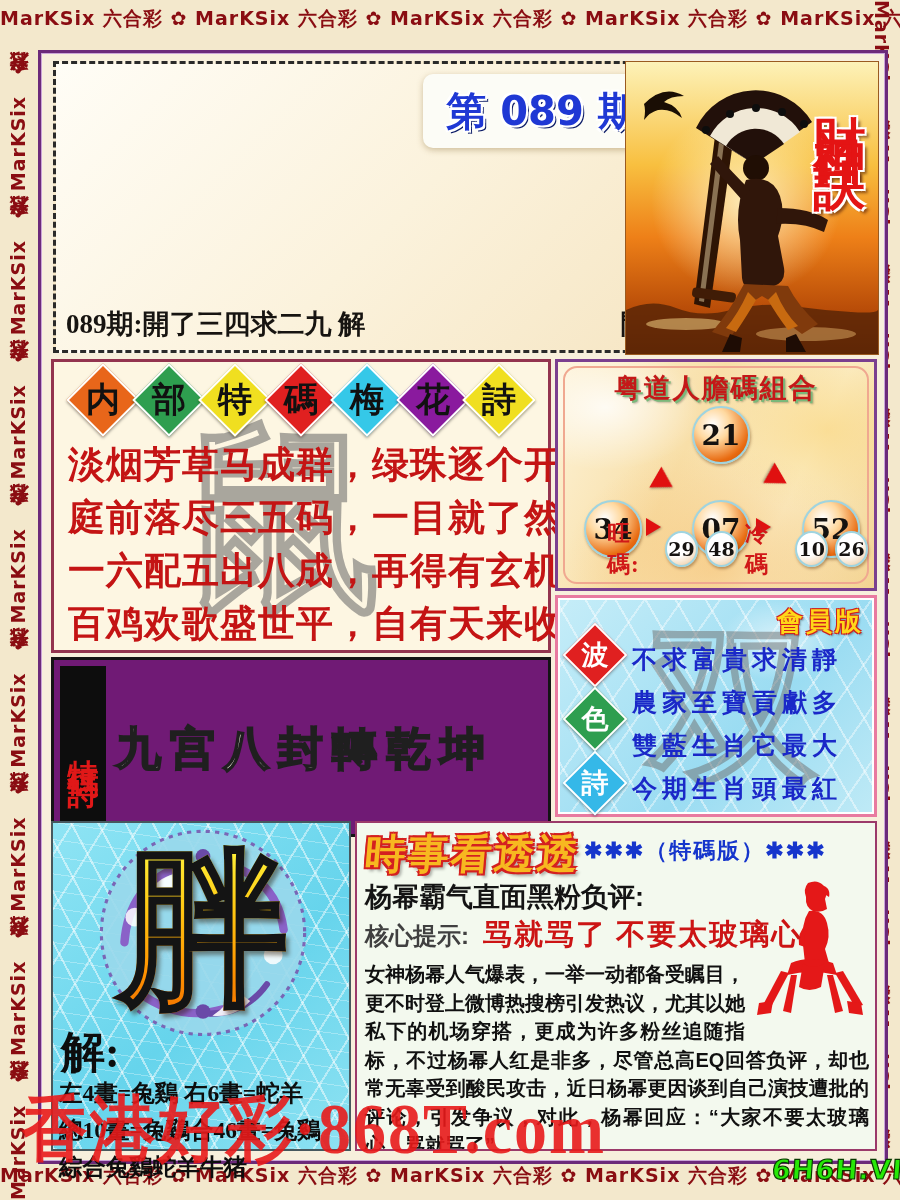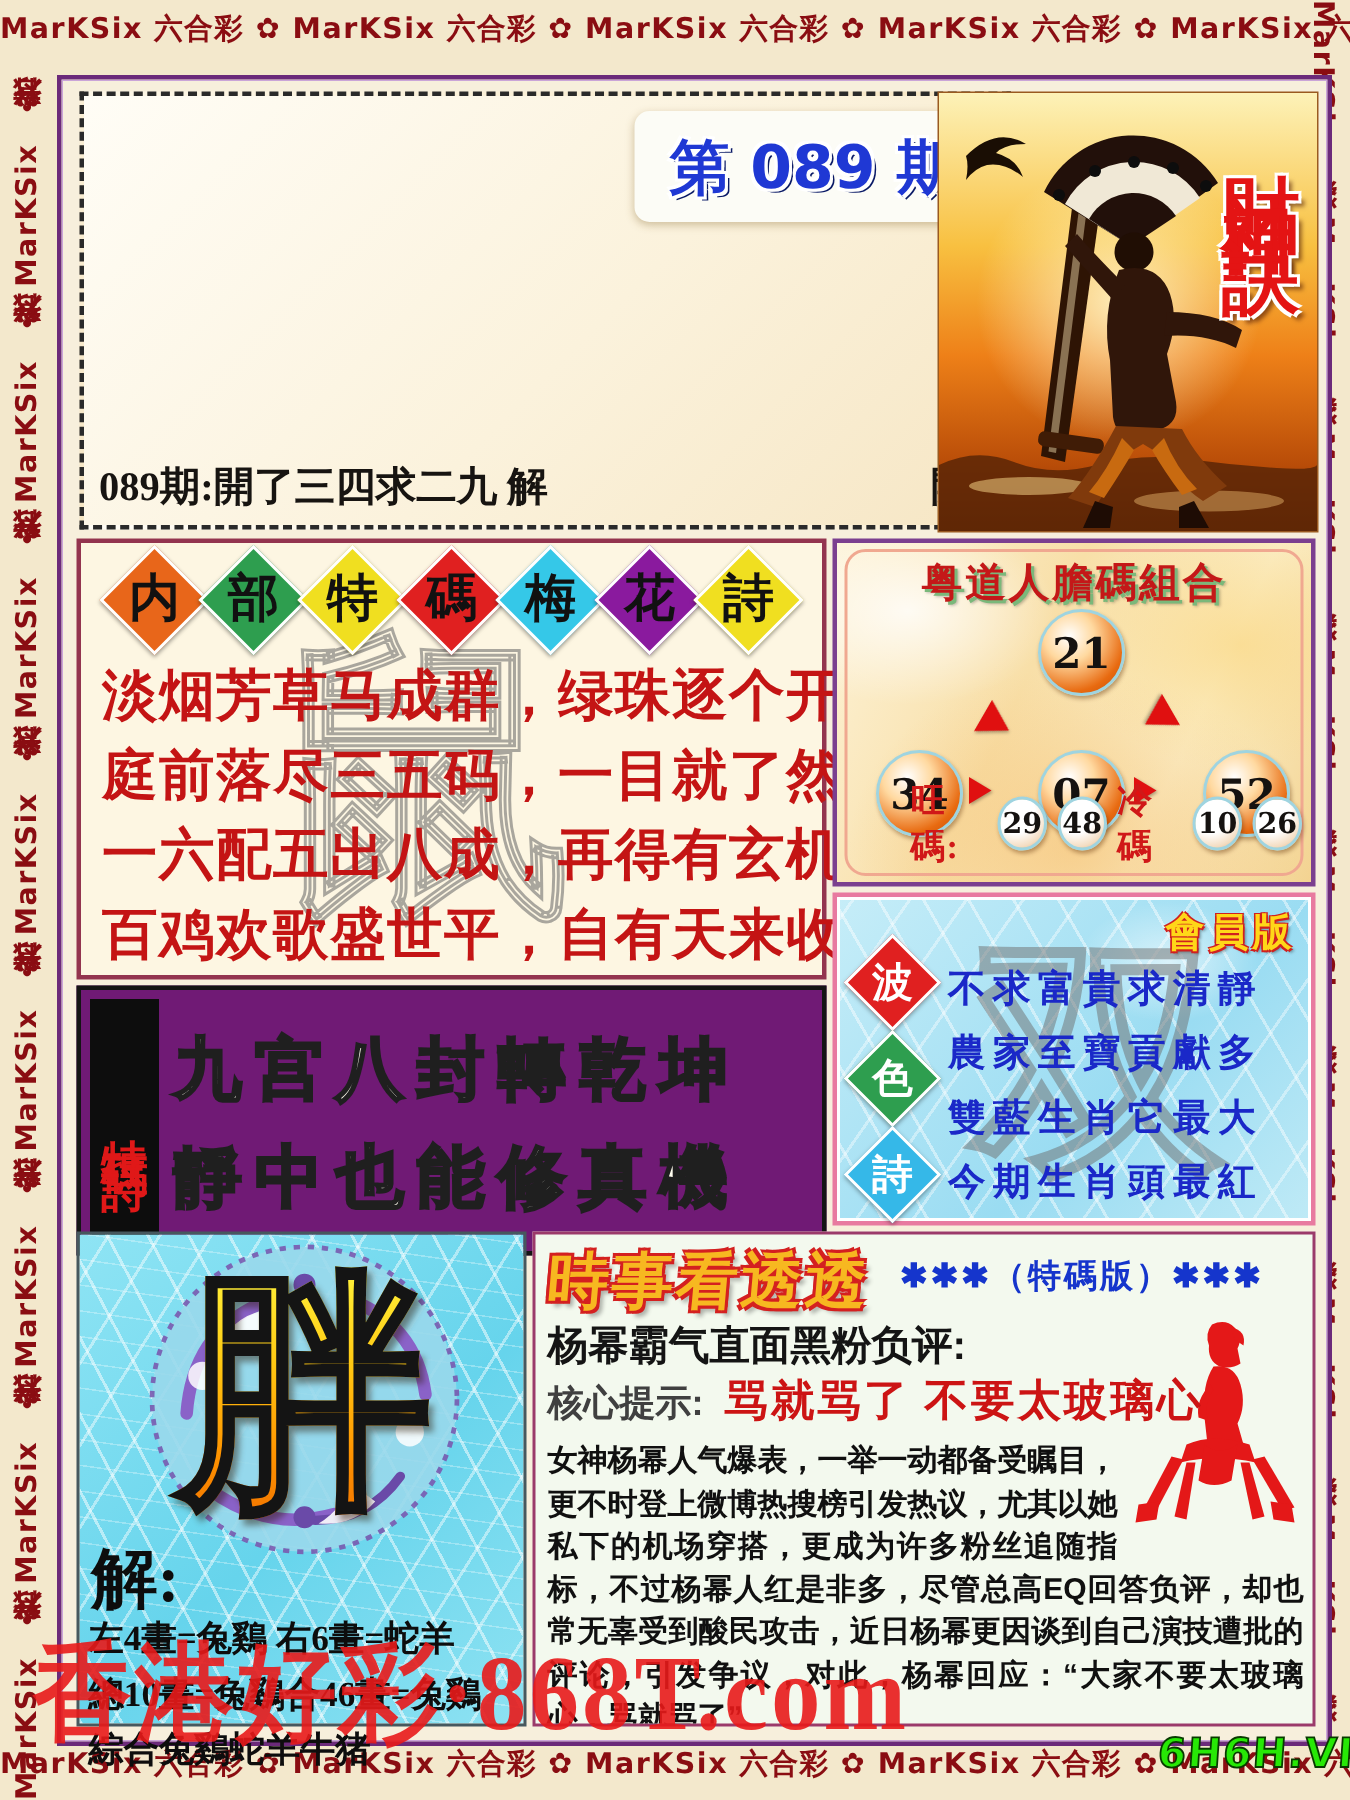--- a/index.html
+++ b/index.html
@@ -133,21 +133,21 @@
   .fat-lines{left:6px;top:252px;right:2px;}
   .fat-lines div{font-size:23.5px;font-weight:900;color:#0d0d0d;line-height:37px;white-space:nowrap;}
 
   
   .news{left:314px;top:768px;width:522px;height:330px;box-sizing:border-box;
       border:2px solid #9b3a6a;background:#f3f9ee;overflow:hidden;}
   .news-head{left:8px;top:4px;right:4px;height:52px;}
   .news-title{display:inline-block;font-size:41px;font-weight:900;color:#f7b820;
       transform:skewX(-5deg);letter-spacing:2px;
       text-shadow:2px 2px 0 #d42020,-2px -2px 0 #d42020,2px -2px 0 #d42020,-2px 2px 0 #d42020,4px 4px 3px rgba(0,0,0,.3);}
-  .news-sub{display:inline-block;font-size:22px;font-weight:900;color:#1535cc;margin-left:16px;
+  .news-sub{display:inline-block;font-size:22px;font-weight:900;color:#1535cc;margin-left:0;
       vertical-align:10px;letter-spacing:2px;}
   .news-body{left:8px;top:56px;right:6px;bottom:2px;}
   .woman{float:right;width:118px;height:148px;margin:0 0 4px 6px;}
   .news-headline{font-family:"Liberation Sans",sans-serif;font-size:27px;font-weight:900;
       color:#141414;line-height:36px;}
   .news-core{line-height:38px;white-space:nowrap;}
   .news-core .lbl{font-family:"Liberation Sans",sans-serif;font-size:24px;font-weight:900;color:#404040;}
   .news-core .tip{font-size:29px;font-weight:900;color:#cc1414;margin-left:10px;letter-spacing:2px;}
   .news-paras p{margin:2px 0 0 0;font-family:"Liberation Sans",sans-serif;font-size:20px;
       font-weight:700;color:#101010;line-height:28.5px;text-align:justify;}
@@ -306,21 +306,20 @@
       <div>今期生肖頭最紅</div>
     </div>
   </div>
 
   <div class="abs tema">
     <div class="abs tema-strip">
       <span>特碼詩</span>
     </div>
     <div class="abs tema-lines">
       <div>九宫八封轉乾坤</div>
-      <div>靜中也能修真機</div>
     </div>
   </div>
 
   <div class="abs fat">
     <svg class="abs medallion" width="224" height="220" viewBox="0 0 210 210">
       <circle cx="105" cy="103" r="97" fill="#9ad9ec" stroke="#7a5ab0" stroke-width="3" stroke-dasharray="4 5" opacity=".9"></circle>
       <path d="M30,112 Q34,58 82,40" fill="none" stroke="#8a62c8" stroke-width="8" stroke-linecap="round"></path>
       <path d="M182,100 Q176,54 130,38" fill="none" stroke="#8a62c8" stroke-width="8" stroke-linecap="round"></path>
       <path d="M44,160 Q82,188 124,176" fill="none" stroke="#8a62c8" stroke-width="8" stroke-linecap="round"></path>
       <path d="M166,152 Q146,180 112,180" fill="none" stroke="#6a4aa8" stroke-width="6" stroke-linecap="round"></path>

